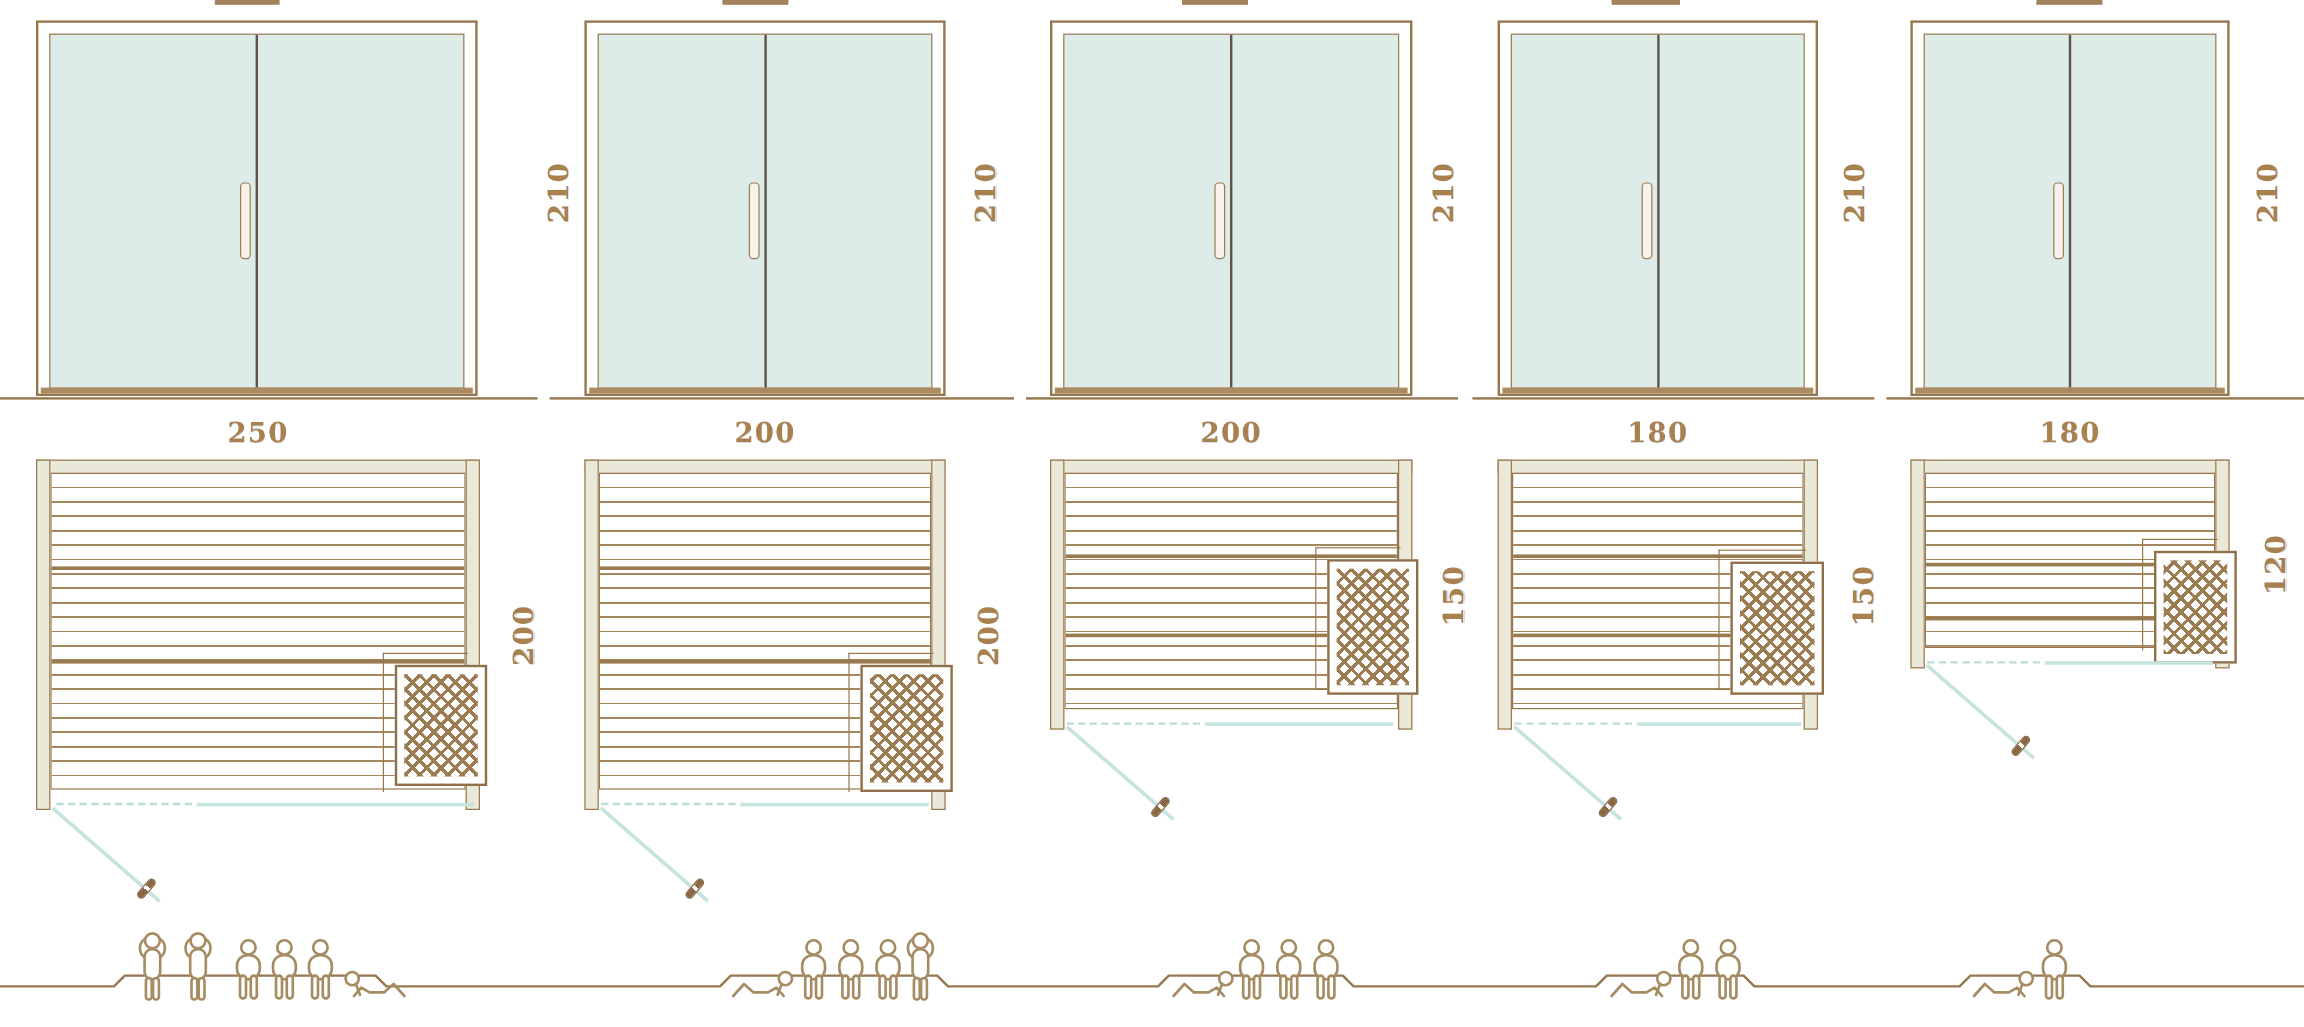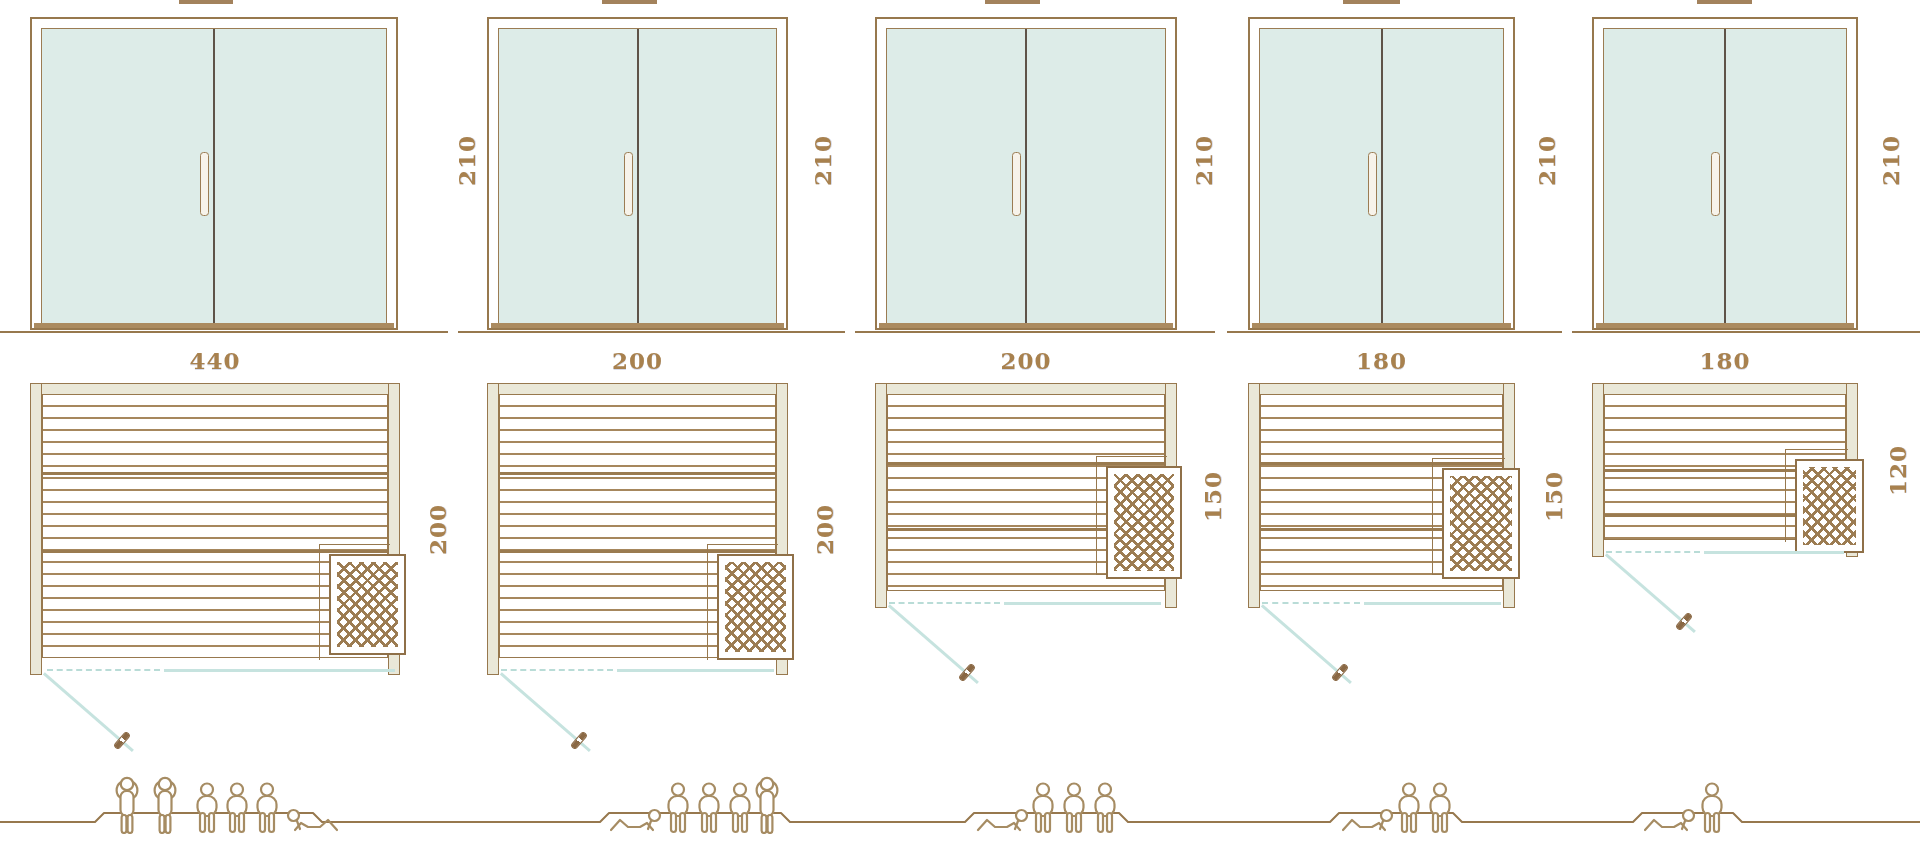--- a/index.html
+++ b/index.html
@@ -121,21 +121,21 @@
       <div class="heavy" style="top: 155px;"></div>
       <div class="bench corner" style="left: 276px; top: 149px; width: 70px; height: 115px;"></div>
       <div class="heater" style="left: 286px; top: 159px; width: 61px; height: 85px;">
         <div class="lattice"></div>
       </div>
     </div>
     <div class="abs open-dash" style="left: 47px; top: 669px; width: 113px;"></div>
     <div class="abs open-solid" style="left: 164px; top: 669px; width: 231px;"></div>
     <div class="abs swing" style="left: 44px; top: 672px; width: 118px;"></div>
     <div class="abs swing-handle" style="left: 112px; top: 736.5px; transform: rotate(-49deg);"></div>
-    <div class="label" style="left: 155px; top: 347px;">440</div>
+    <div class="label" style="left: 155px; top: 347px;">250</div>
     <div class="label vlabel" style="left: 377px; top: 516px;">200</div>
     <div class="abs roof" style="left: 602px; top: 0px; width: 55px; height: 4px;"></div>
     <div class="abs groundline" style="left: 458px; top: 331px; width: 387px; height: 2px;"></div>
     <div class="abs door" style="left: 487px; top: 17px; width: 301px; height: 313px;">
       <div class="glass">
         <div class="divider"></div>
         <div class="handle"></div>
       </div>
       <div class="threshold"></div>
     </div>

